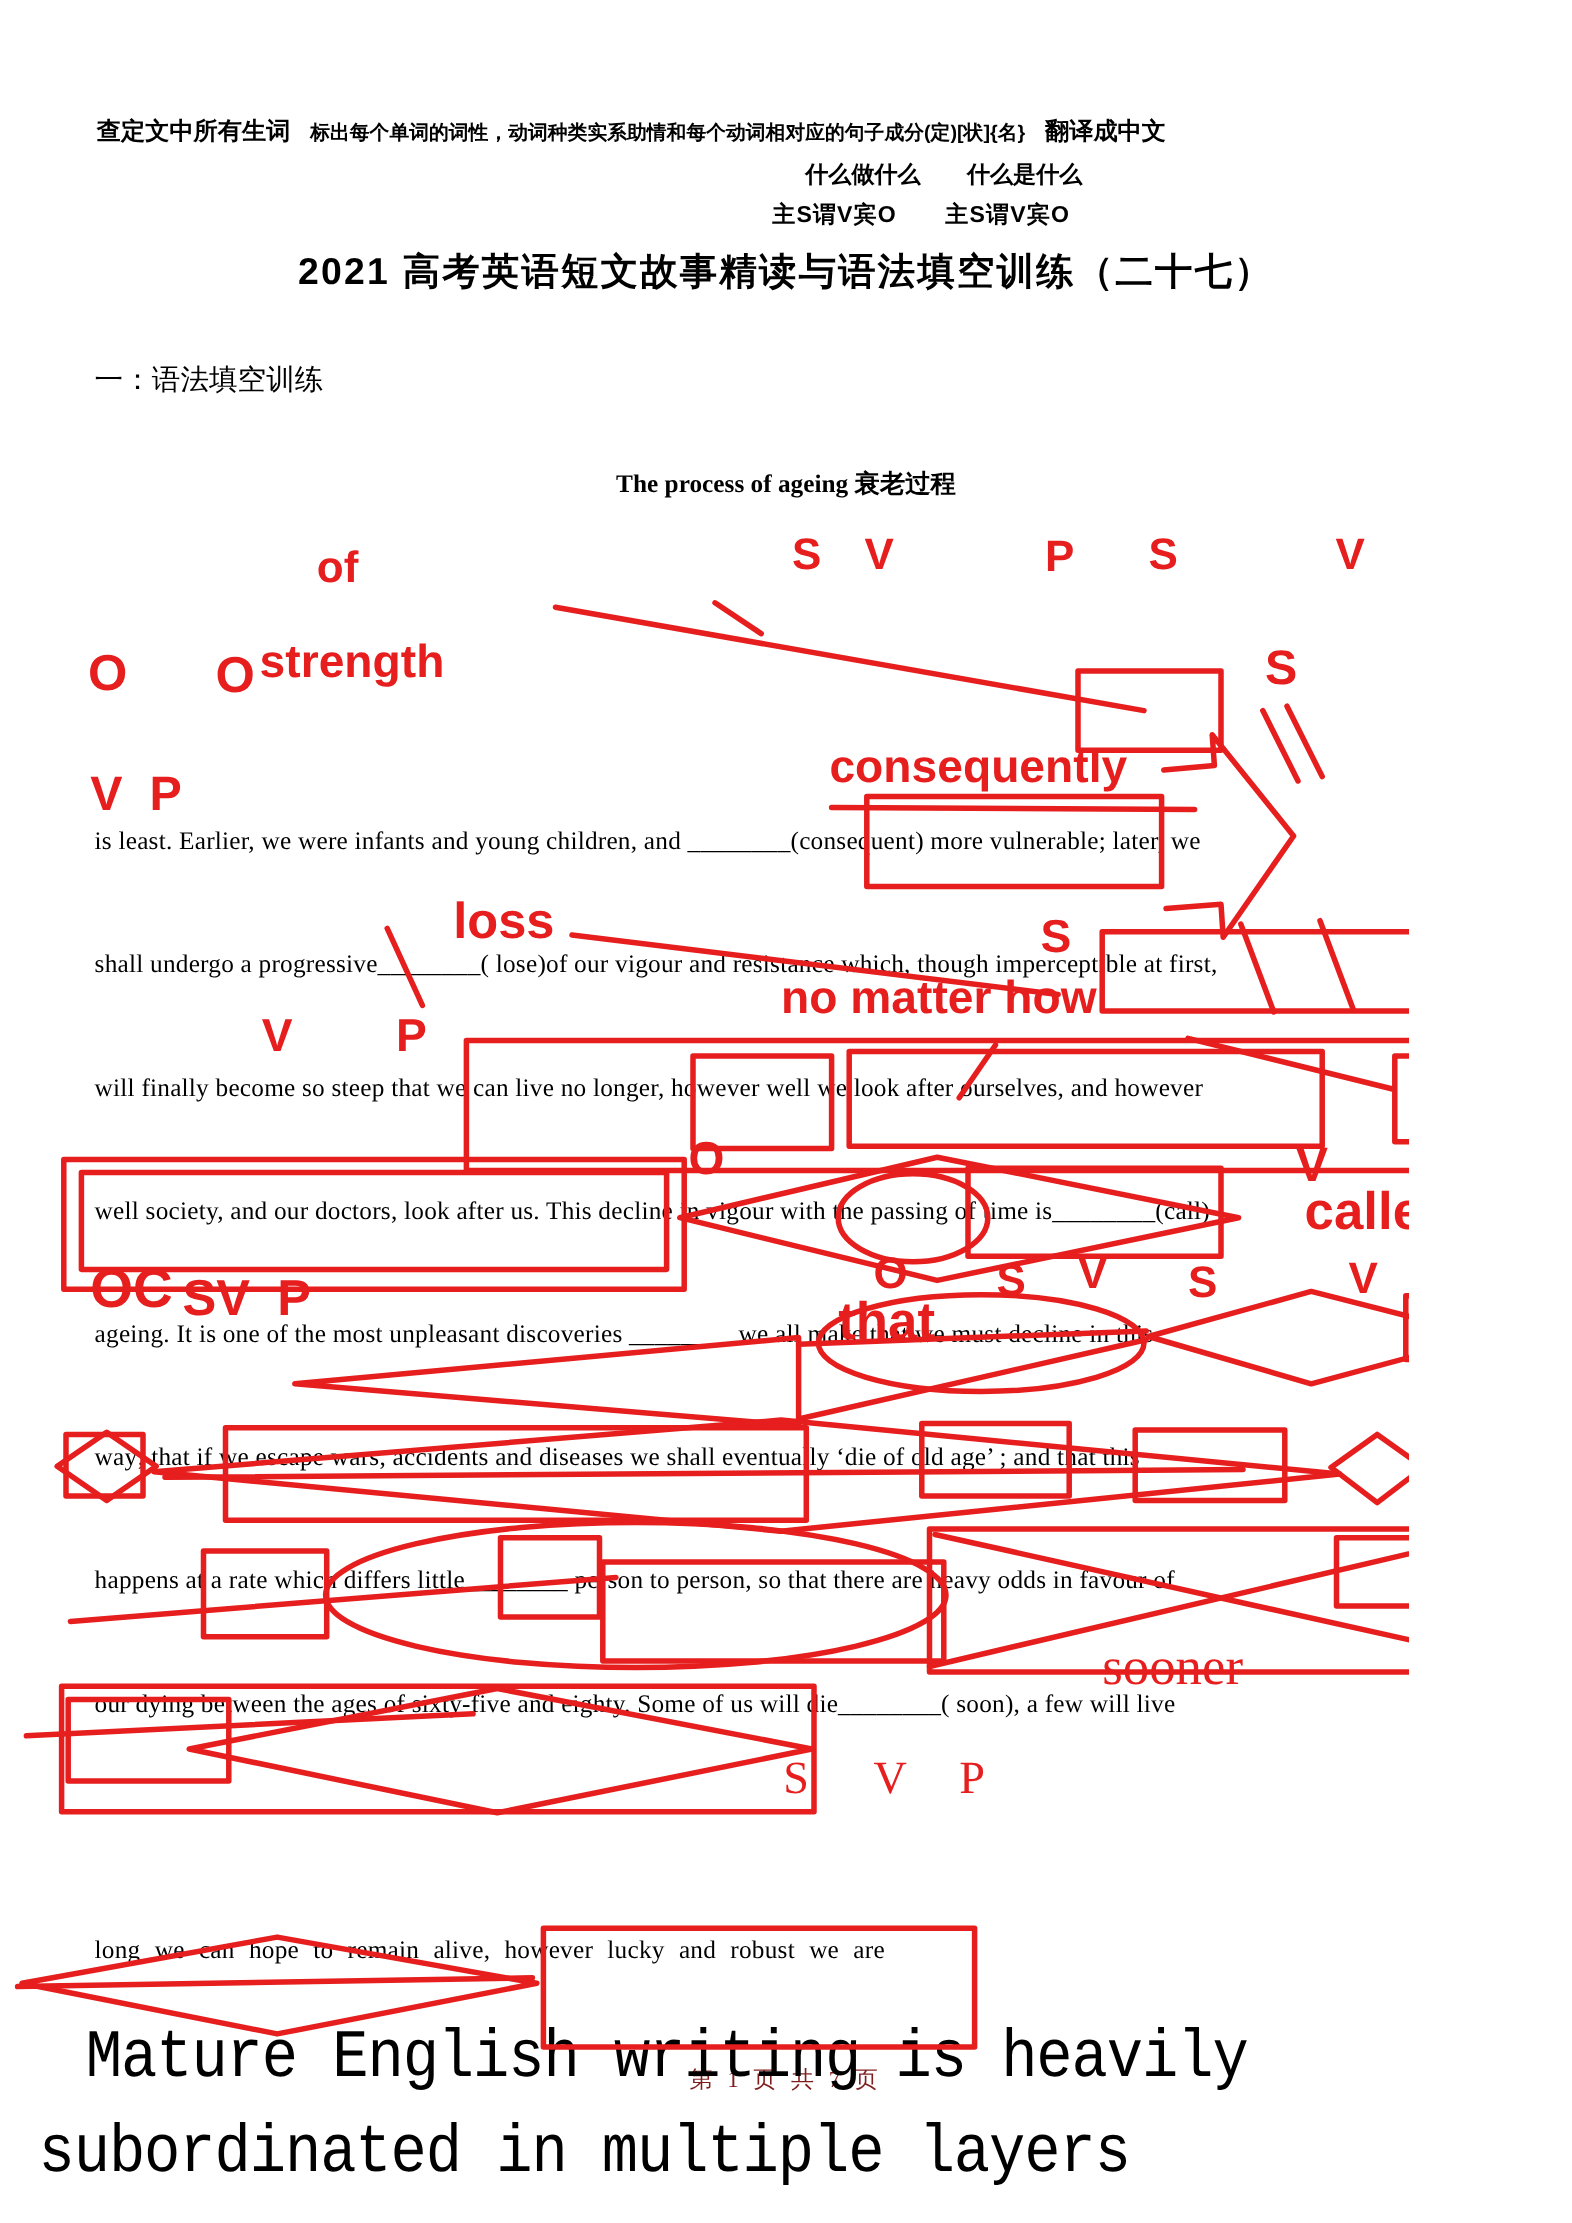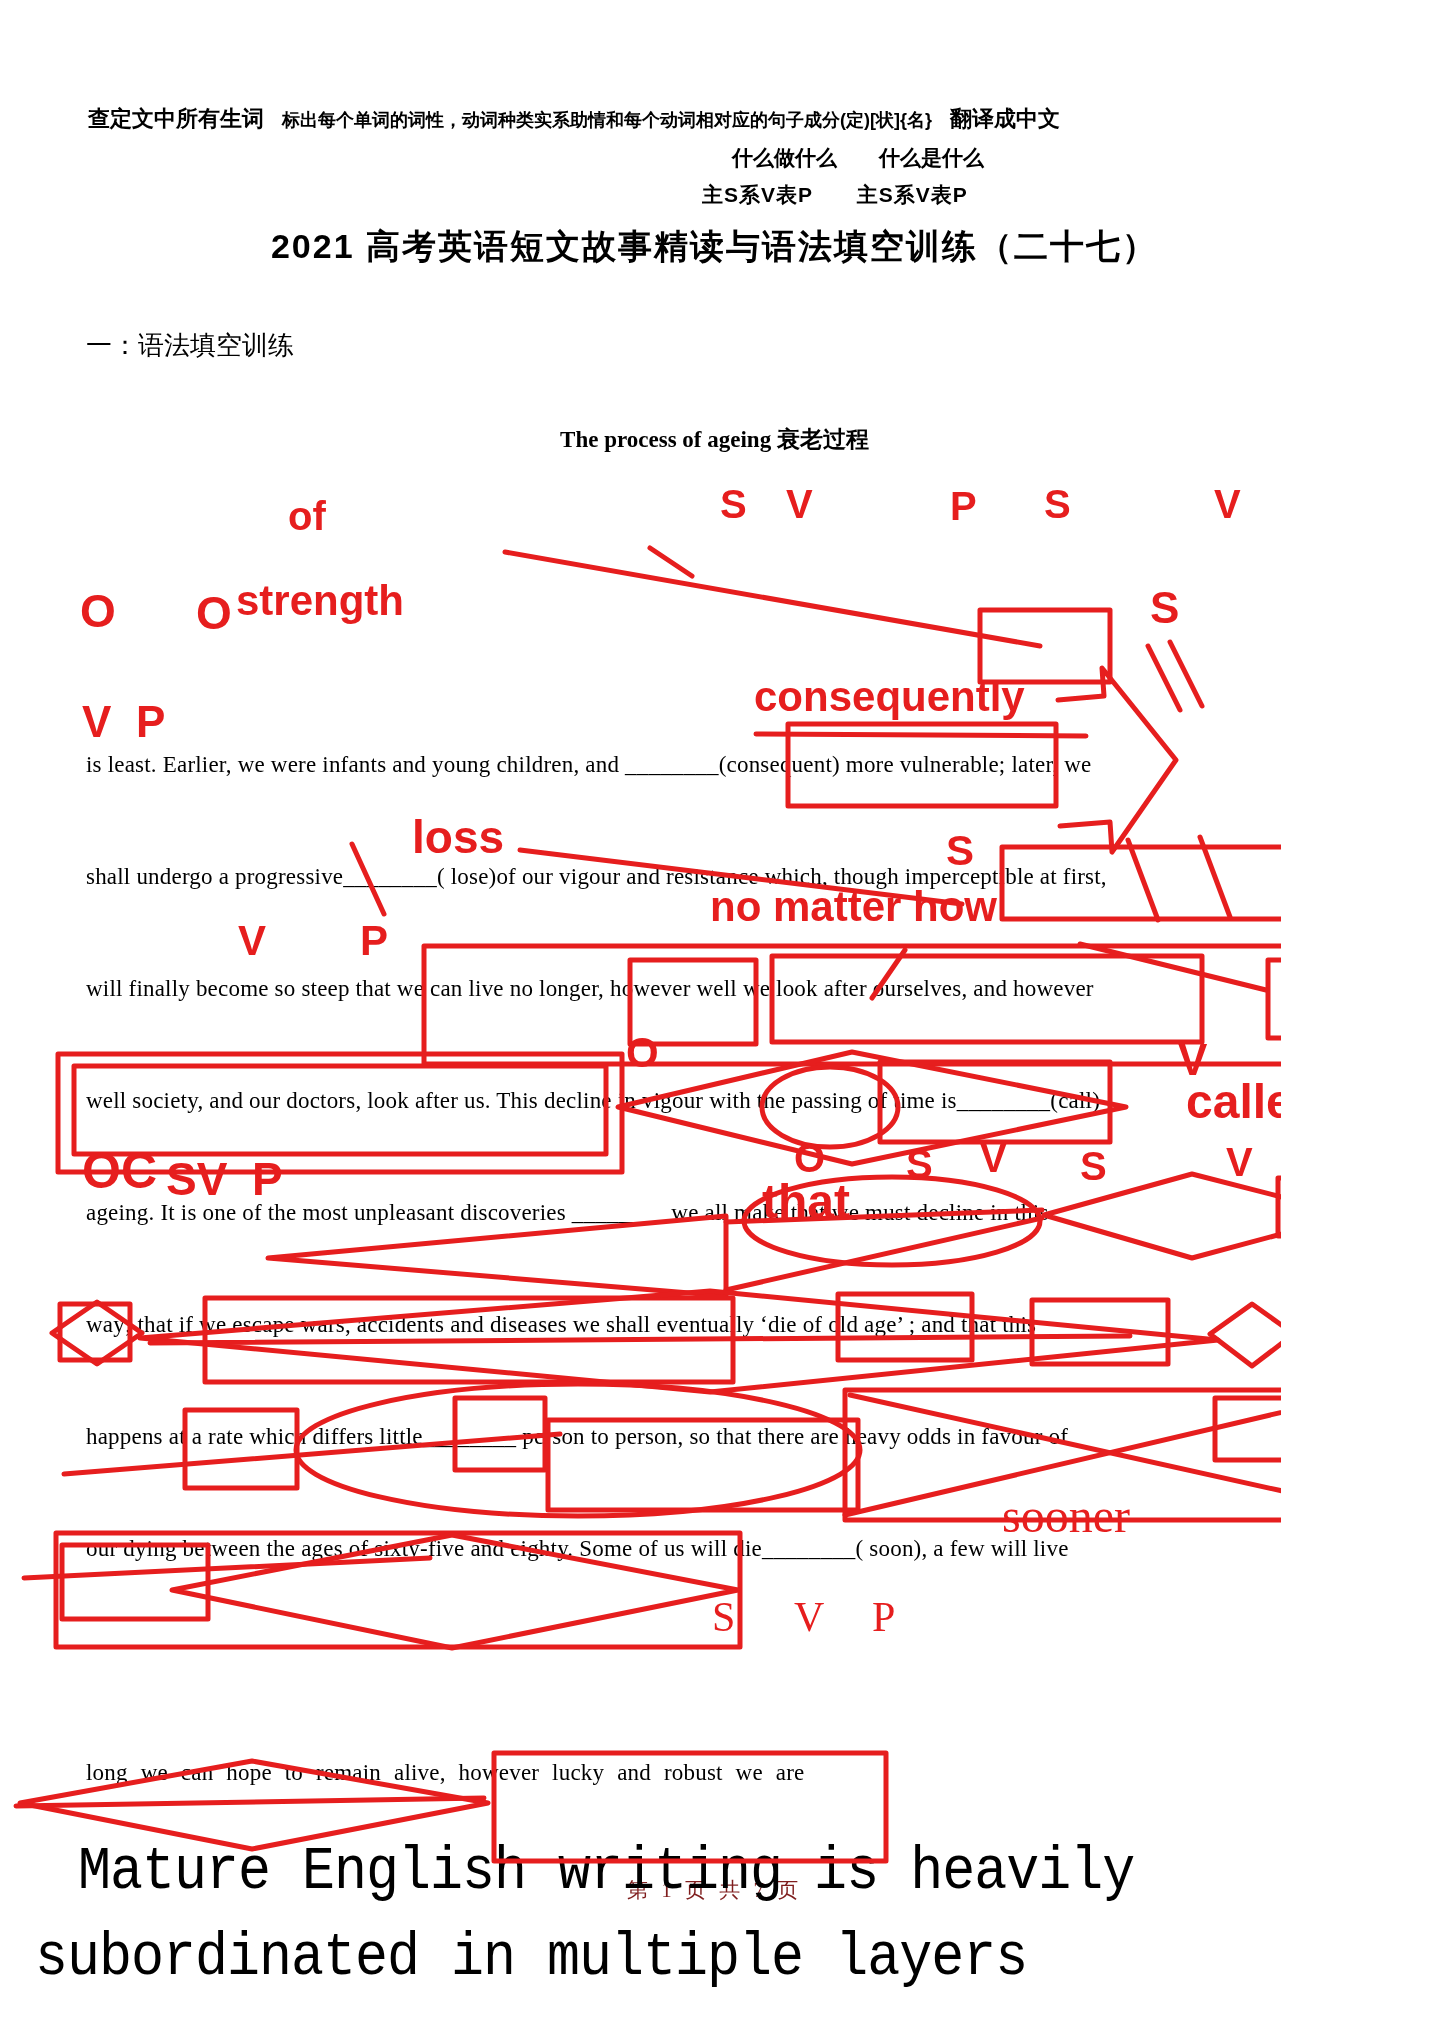--- a/index.html
+++ b/index.html
@@ -38,21 +38,21 @@
   #big1{left:78px;top:1836px;}
   #big2{left:35px;top:1922px;}
 </style>
 </head>
 <body>
 
 <div id="page">
 
   <div class="abs hdr" id="hdr1"><span>查定文中所有生词</span><span class="small">　标出每个单词的词性，动词种类实系助情和每个动词相对应的句子成分(定)[状]{名}　</span><span>翻译成中文</span></div>
   <div class="abs hdr" id="hdr2">什么做什么　　什么是什么</div>
-  <div class="abs hdr" id="hdr3">主S系V表P　　主S系V表P</div>
+  <div class="abs hdr" id="hdr3">主S谓V宾O　　主S谓V宾O</div>
 
   <div class="abs" id="title">2021 高考英语短文故事精读与语法填空训练（二十七）</div>
   <div class="abs" id="section">一：语法填空训练</div>
   <div class="abs" id="subtitle">The process of ageing  衰老过程</div>
 
   <div class="bline" id="bl2" style="top:752px">is least. Earlier, we were infants and young children, and ________(consequent) more vulnerable; later, we</div>
   <div class="bline" id="bl3" style="top:864px">shall undergo a progressive________( lose)of our vigour and resistance which, though imperceptible at first,</div>
   <div class="bline" id="bl4" style="top:976px">will finally become so steep that we can live no longer, however well we look after ourselves, and however</div>
   <div class="bline" id="bl5" style="top:1088px">well society, and our doctors, look after us. This decline in vigour with the passing of time is________(call)</div>
   <div class="bline" id="bl6" style="top:1200px">ageing. It is one of the most unpleasant discoveries ________ we all make that we must decline in this</div>

